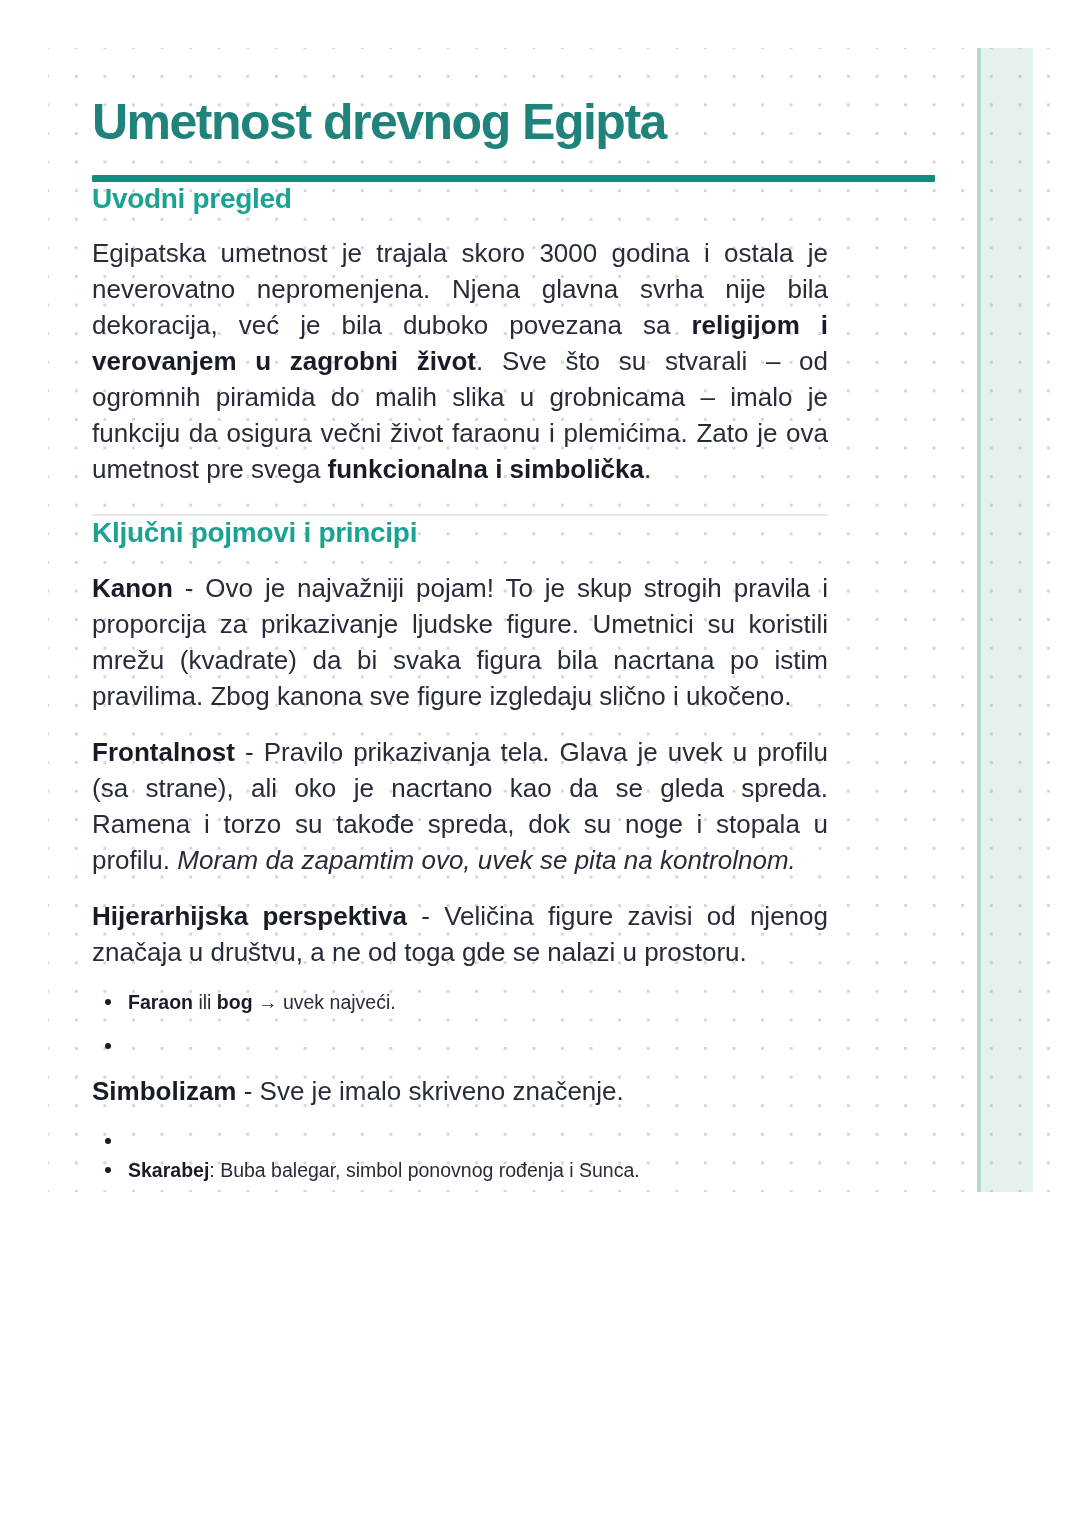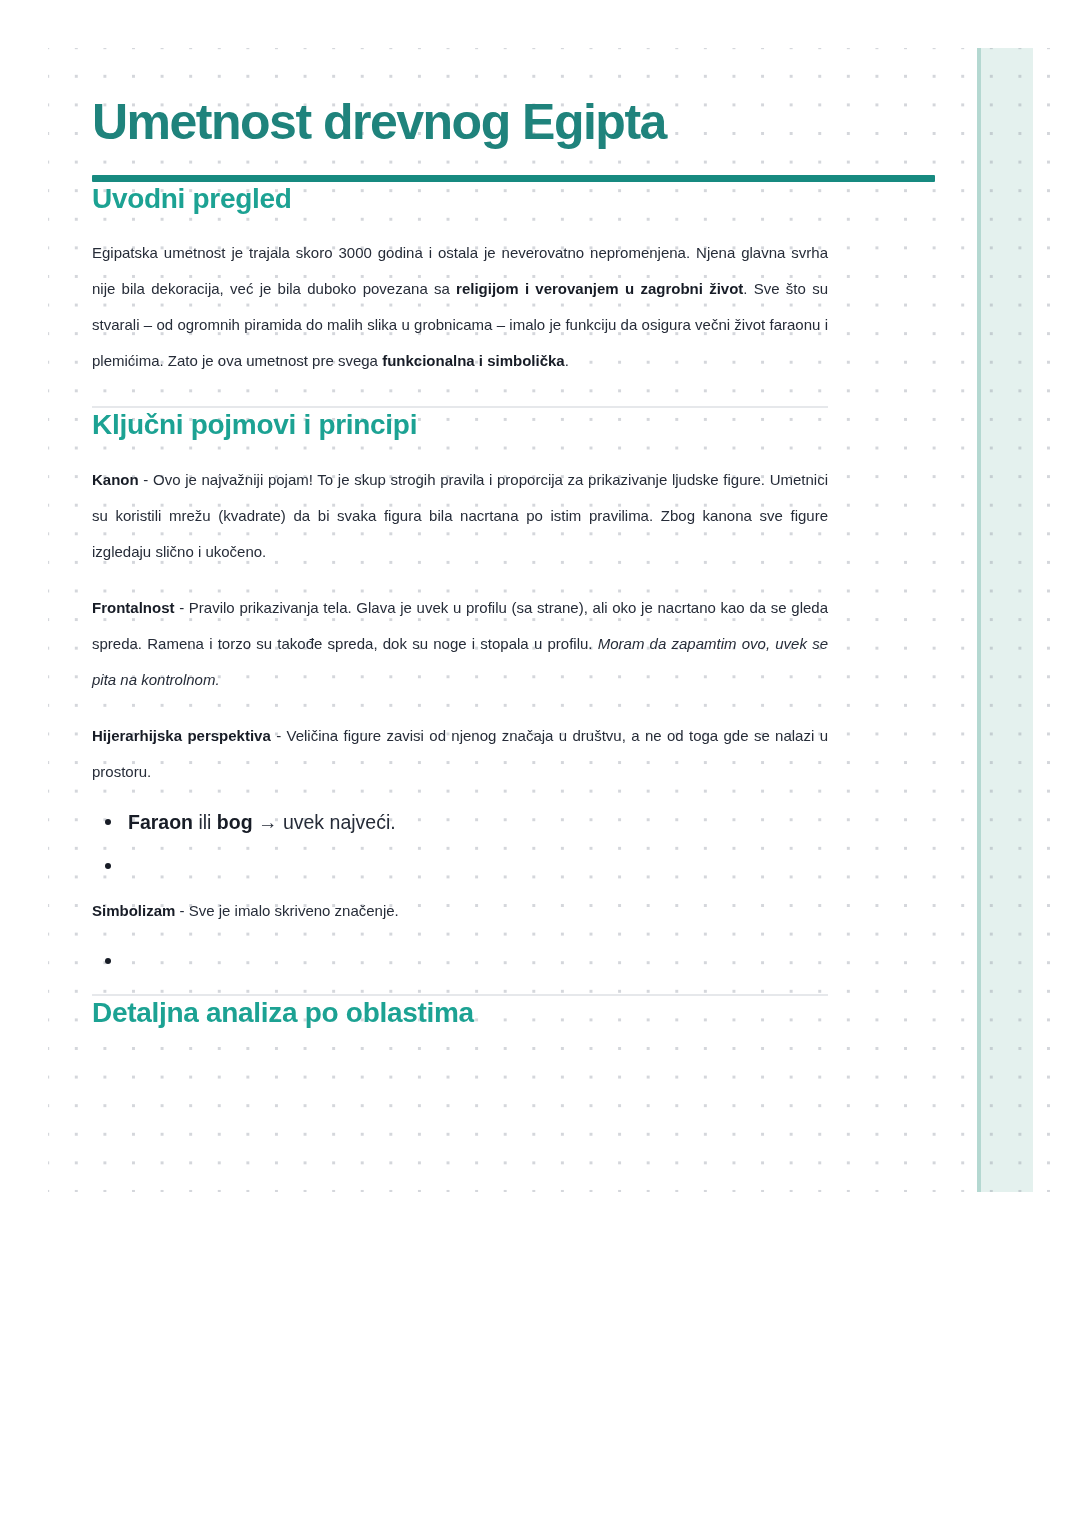--- a/index.html
+++ b/index.html
@@ -53,21 +53,21 @@
     font-size:28px;line-height:1.2;font-weight:800;
     letter-spacing:-0.3px;
     color:var(--heading_teal);
     margin:0;
   }
   .h2-intro{margin-top:56px;}
   .h2-key{margin-top:38px;}
   .h2-detail{margin-top:36px;}
   p.body{
     margin:20px 0 0 0;
-    font-size:15px;line-height:36px;
+    font-size:26px;line-height:36px;
     text-align:justify;
   }
   p.m22{}
   p.m24{margin-top:24px;}
   .body b{color:var(--bold_text);}
   hr.divider{
     border:none;border-top:2px solid var(--divider);
     margin:27px 0 0 0;width:736px;
   }
   hr.divider2{margin-top:30px;}
@@ -122,20 +122,24 @@
         <span class="bullet"></span>
       </li>
     </ul>
 
     <p class="body m24"><b>Simbolizam</b><span> - Sve je imalo skriveno značenje.</span></p>
 
     <ul class="blist">
       <li>
         <span class="bullet"></span>
       </li>
+      <li>
+        <span class="bullet"></span>
+        <span><b>Skarabej</b><span>: Buba balegar, simbol ponovnog rođenja i Sunca.</span></span>
+      </li>
     </ul>
 
     <hr class="divider divider2">
 
     <h2 class="sec h2-detail">Detaljna analiza po oblastima</h2>
   </div>
 
   <div class="footer">(c) Knowunity 2025</div>
 </div>
 

